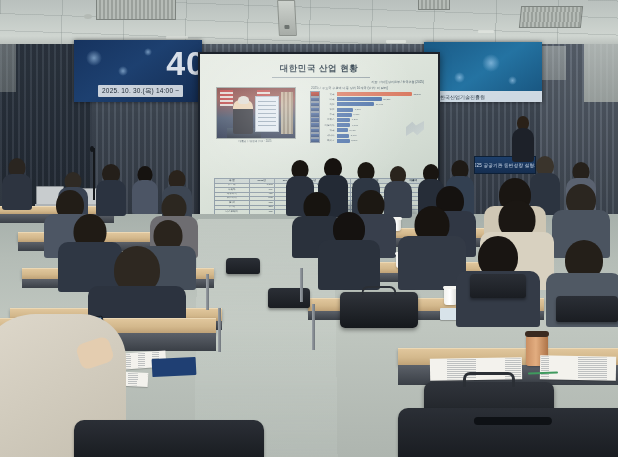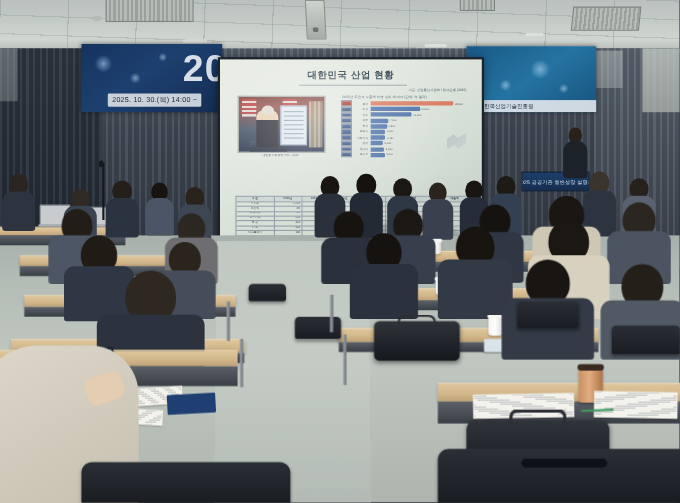--- a/index.html
+++ b/index.html
@@ -203,21 +203,21 @@
   <div class="abs" id="wall-right">
     <div class="curtain abs" style="left:0;top:0;width:78px;height:200px;"></div>
     <div class="wall-panel-light abs" style="left:44px;top:0;width:34px;height:58px;opacity:.75;"></div>
     <div class="wall-panel-light abs" style="left:0px;top:2px;width:26px;height:34px;opacity:.45;"></div>
   </div>
 
   <div class="banner" id="banner-left">
     <div class="bokeh" style="left:12px;top:10px;width:16px;height:16px;"></div>
     <div class="bokeh" style="left:44px;top:26px;width:10px;height:10px;"></div>
     <div class="bokeh" style="left:70px;top:8px;width:8px;height:8px;"></div>
-    <div class="banner-big-num">20</div>
+    <div class="banner-big-num">40</div>
     <div class="banner-datebar">
       <span>2025. 10. 30.(목) 14:00 ~</span>
     </div>
   </div>
 
   <div class="banner" id="banner-right">
     <div class="bokeh" style="left:58px;top:12px;width:18px;height:18px;"></div>
     <div class="bokeh" style="left:30px;top:30px;width:11px;height:11px;"></div>
     <div class="bokeh" style="left:84px;top:34px;width:9px;height:9px;"></div>
     <div class="banner-logobar">

